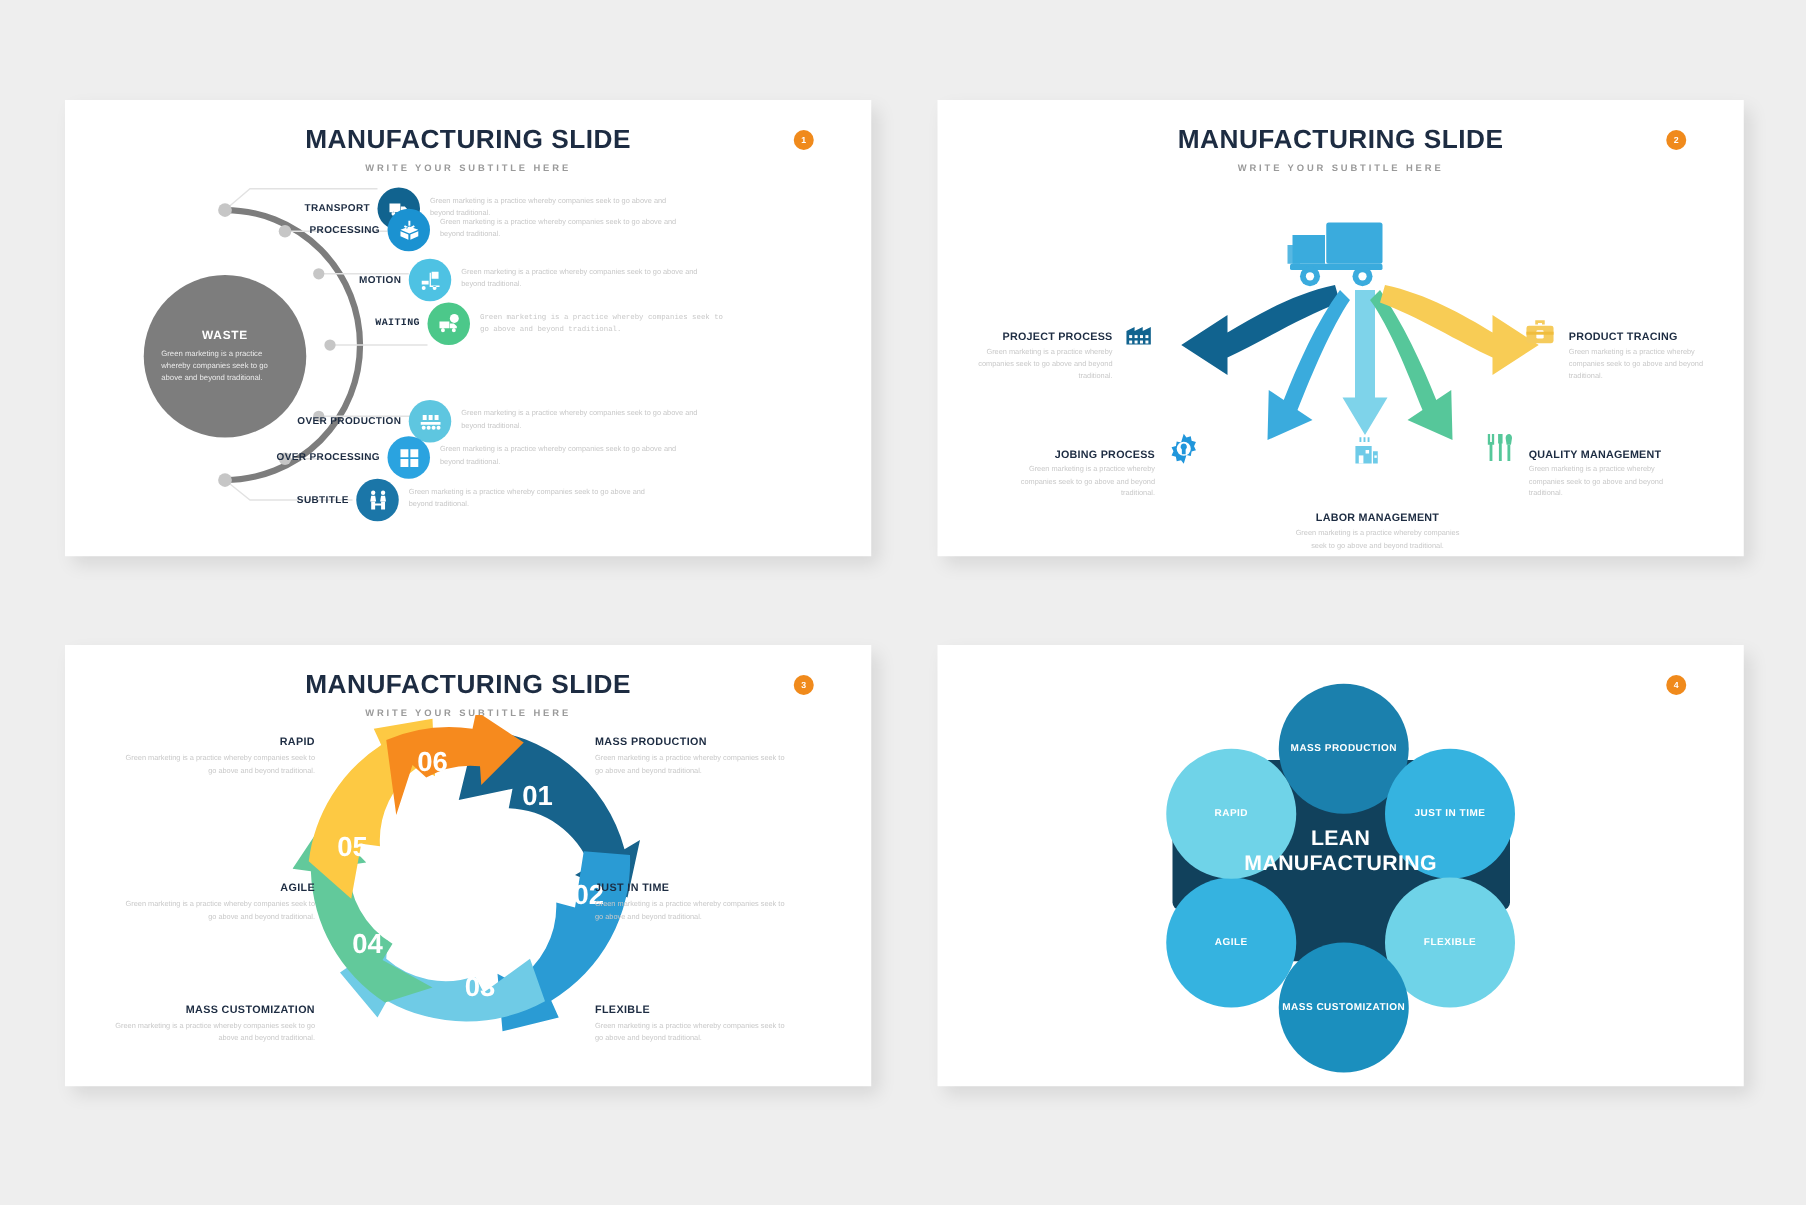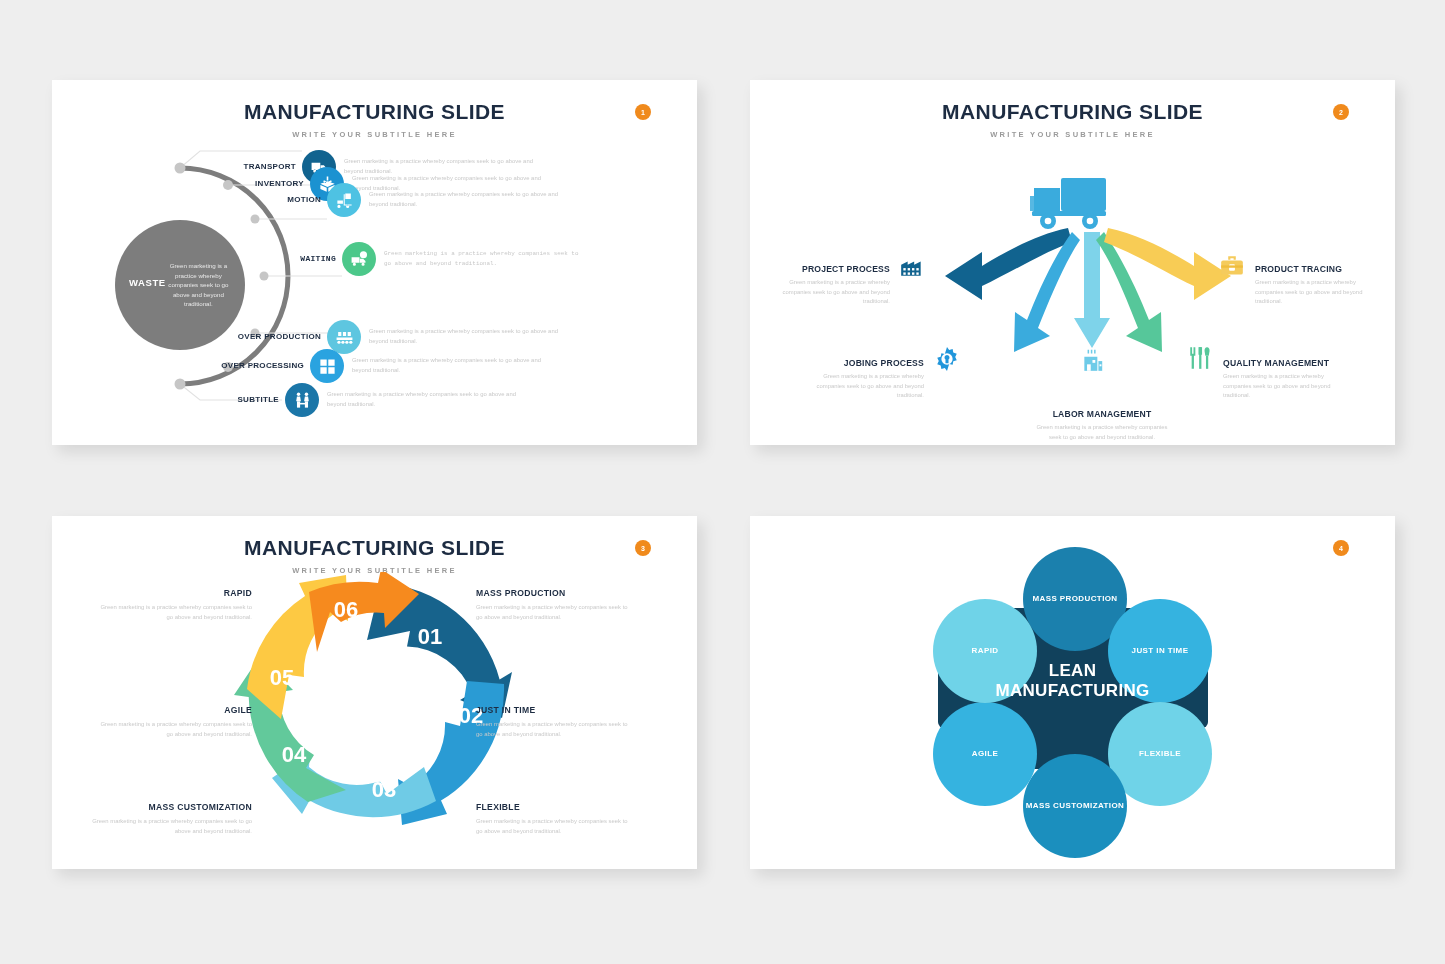--- a/index.html
+++ b/index.html
@@ -54,23 +54,23 @@
   }
 
   
   .s1-stage { position: absolute; left: 0; top: 66px; width: 645px; height: 300px; }
   .waste-circle {
     position: absolute;
     left: 63px; top: 74px;
     width: 130px; height: 130px;
     border-radius: 50%;
     background: #7d7d7d;
-    display: flex; flex-direction: row;
+    display: flex; flex-direction: column;
     align-items: center; justify-content: center;
-    text-align: center;
+    text-align: left;
     padding: 0 14px;
   }
   .waste-title { color: #fff; font-size: 9.5px; font-weight: bold; letter-spacing: 0.6px; margin-bottom: 5px; }
   .waste-body  { color: #e9e9e9; font-size: 6.2px; line-height: 1.55; }
   .arcsvg { position: absolute; left: 0; top: 0; }
 
   .row { position: absolute; display: flex; align-items: center; }
   .row .rlabel {
     font-size: 8px; font-weight: bold; color: #1d2c42;
     text-align: right; letter-spacing: 0.3px; line-height: 1.18;
@@ -161,31 +161,31 @@
         <div class="rlabel">TRANSPORT</div>
         <div class="icobub" style="background:#11638f;">
           <svg viewBox="0 0 24 24">
               <path d="M2 6h11v9H2zM13.5 9h4l3 3.5V15h-7zM6 14.5a2 2 0 100 4 2 2 0 000-4zm11 0a2 2 0 100 4 2 2 0 000-4z"></path>
             </svg>
         </div>
         <div class="rdesc">Green marketing is a practice whereby companies seek to go above and beyond traditional.</div>
       </div>
 
       <div class="row" style="left:160px; top:21px;">
-        <div class="rlabel">INVENTORY</div>
+        <div class="rlabel">PROCESSING</div>
         <div class="icobub" style="background:#1b92d1;">
           <svg viewBox="0 0 24 24">
               <path d="M11 2h2v5h-2zM7.5 6.5l3.2 1.8-1 1.7-3.2-1.8zM16.5 6.5l-3.2 1.8 1 1.7 3.2-1.8zM3 11l9 4 9-4-9-3.2z"></path>
               <path d="M3 12.6v5.2l8 3.4v-5.2zM21 12.6v5.2l-8 3.4v-5.2z"></path>
             </svg>
         </div>
         <div class="rdesc">Green marketing is a practice whereby companies seek to go above and beyond traditional.</div>
       </div>
 
-      <div class="row" style="left:177px; top:37px;">
+      <div class="row" style="left:177px; top:61px;">
         <div class="rlabel">MOTION</div>
         <div class="icobub" style="background:#4ec2e3;">
           <svg viewBox="0 0 24 24">
               <path d="M13 3h7v7h-7zM3 12h7v4H3zM11 16V4h1.3v13H21v1.4H11zM5 17.5a2 2 0 100 4 2 2 0 000-4zm11 0a2 2 0 100 4 2 2 0 000-4z"></path>
             </svg>
         </div>
         <div class="rdesc">Green marketing is a practice whereby companies seek to go above and beyond traditional.</div>
       </div>
 
       <div class="row" style="left:192px; top:96px;font-family:Liberation Mono, monospace;">

